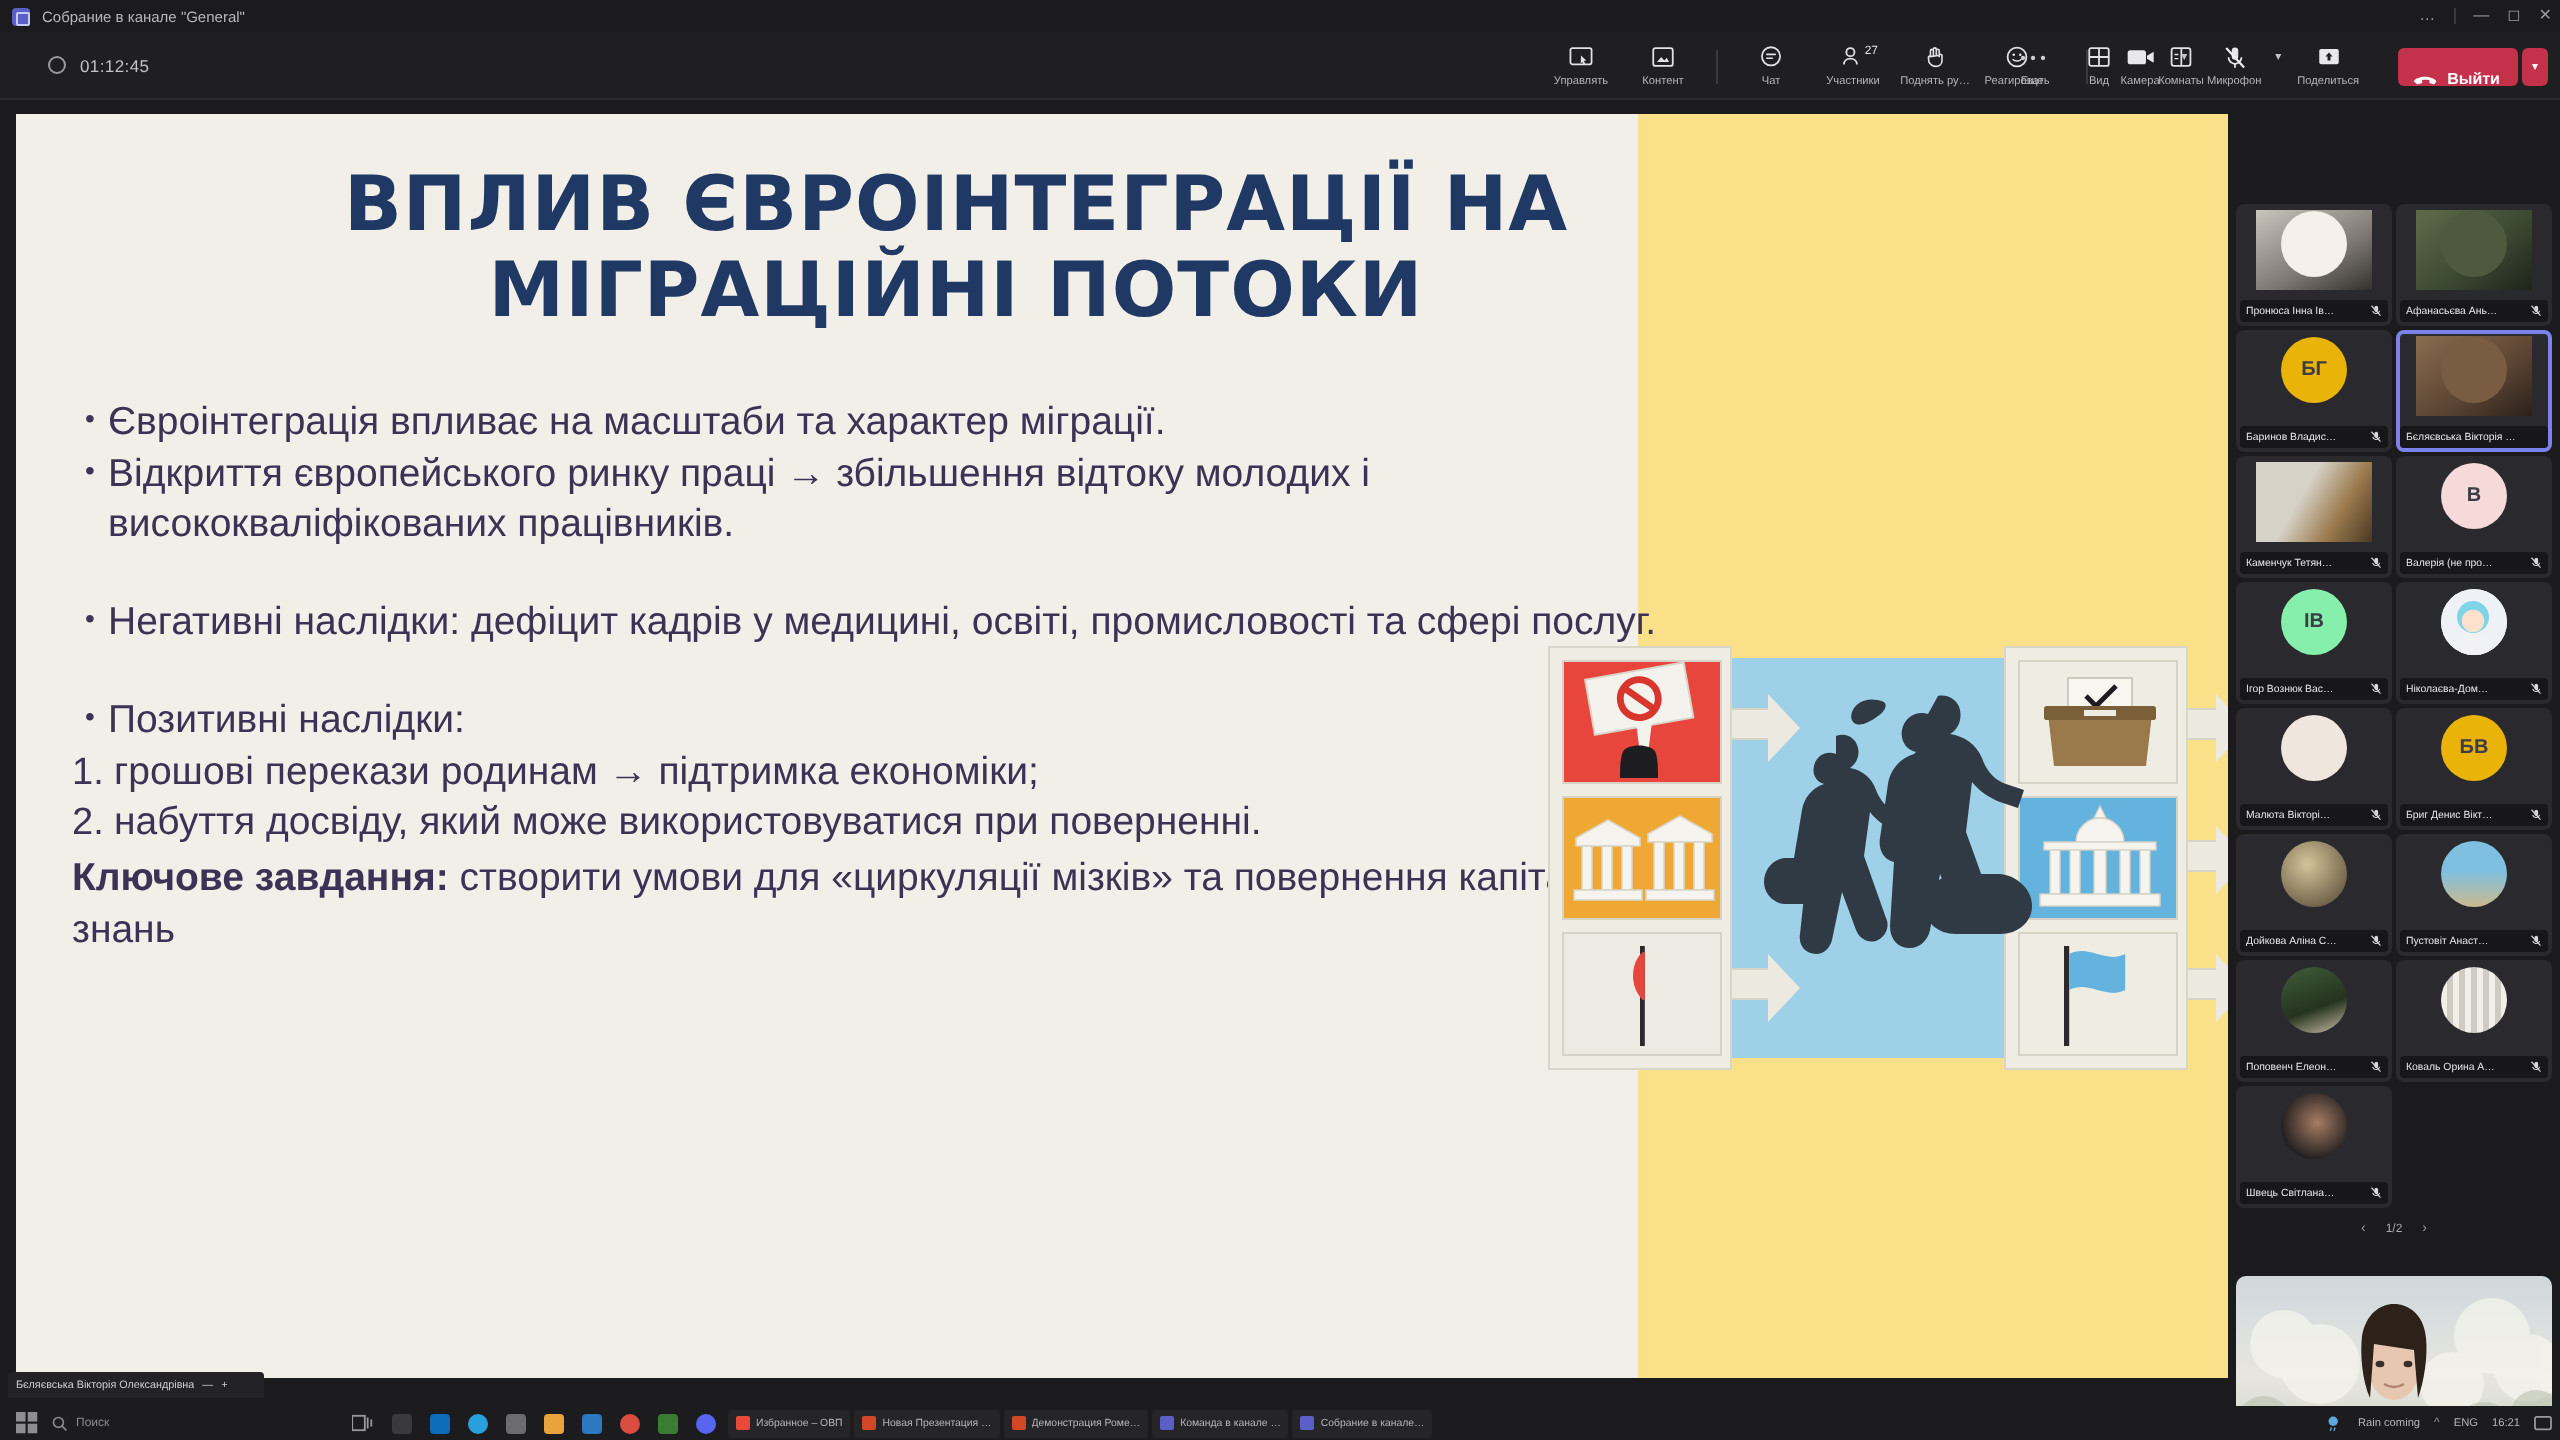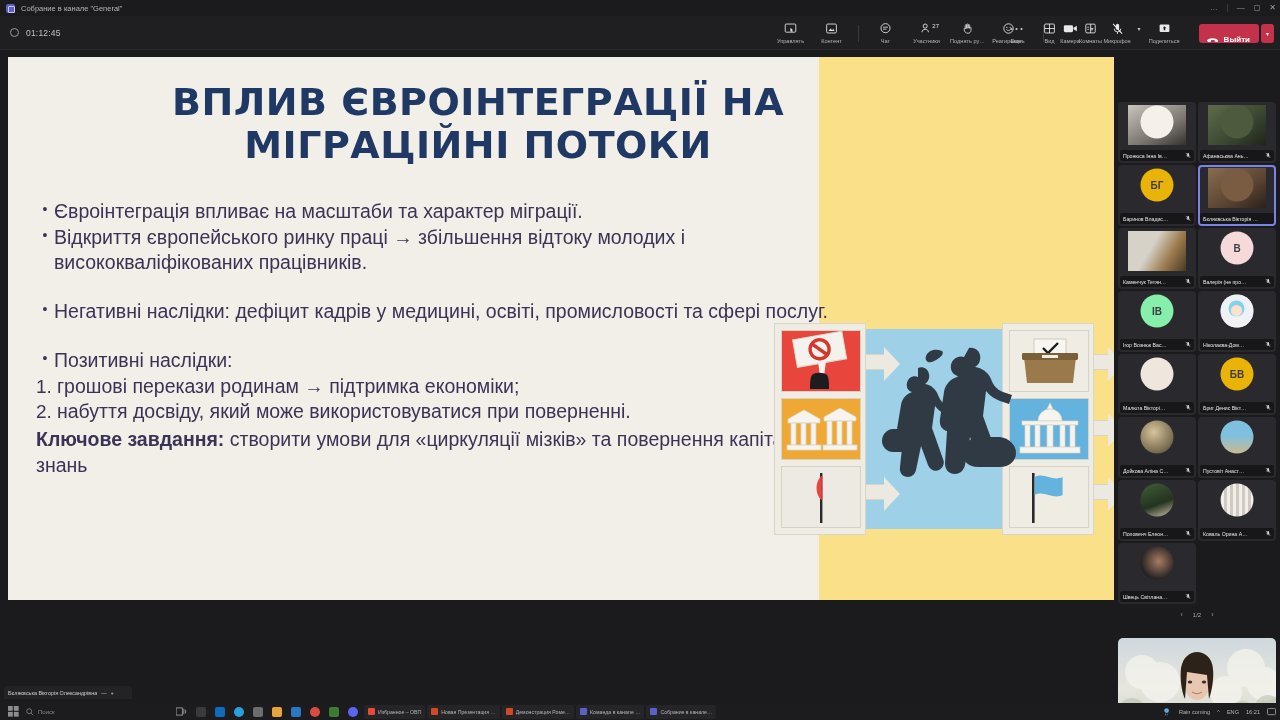--- a/index.html
+++ b/index.html
@@ -14,21 +14,21 @@
   .tb-app-icon::after{ content:""; position:absolute; left:2px; top:2px; width:5px; height:5px;
     border:1px solid #c8cbf5; border-radius:1px; }
   .tb-title { font-size:7.5px; color:#b7b7ba; white-space:nowrap; }
   .tb-right { position:absolute; right:4px; top:0; height:16px; display:flex; align-items:center; gap:9px; }
   .tb-btn { color:#9b9b9e; font-size:8px; line-height:1; cursor:default; }
   .tb-sep { width:1px; height:8px; background:#3a3a3d; }
 
   
   .toolbar { height:34px; background:#1f1f22; display:flex; align-items:center;
     position:relative; border-bottom:1px solid #2a2a2d; }
-  .timer { display:flex; align-items:center; gap:7px; padding-left:10px; }
+  .timer { display:flex; align-items:center; gap:7px; padding-left:24px; }
   .timer-ring { width:9px; height:9px; border:1.2px solid #9a9a9d; border-radius:50%; }
   .timer-txt { font-size:8.5px; color:#c3c3c6; letter-spacing:.2px; }
 
   .tb-center { position:absolute; left:770px; top:0; height:34px; display:flex; align-items:center; }
   .tb-right-group { position:absolute; right:6px; top:0; height:34px; display:flex; align-items:center; }
 
   .tbi { display:flex; flex-direction:column; align-items:center; justify-content:center;
     min-width:41px; height:34px; padding:0 3px; cursor:default; position:relative; }
   .tbi .gl { height:13px; display:flex; align-items:center; justify-content:center; color:#e2e2e4; }
   .tbi .lb { font-size:5.6px; color:#b4b4b7; margin-top:2.5px; white-space:nowrap;
@@ -42,21 +42,21 @@
   .leave .lt { font-size:8px; font-weight:bold; }
   .leave-caret { background:#c4314b; color:#fff; height:19px; border-radius:3px; display:flex;
     align-items:center; padding:0 5px; margin-left:2px; font-size:6px; cursor:default; }
 
   
   svg { display:block; }
 
   
   .stage { position:absolute; left:0; top:50px; width:1280px; height:634px; background:#1b1b1d; }
 
-  .slide { position:absolute; left:8px; top:7px; width:1106px; height:543px; background:#f1efe8;
+  .slide { position:absolute; left:8px; top:7px; width:1106px; height:632px; background:#f1efe8;
     overflow:hidden;text-decoration:underline; }
   .slide-yellow { position:absolute; right:0; top:0; width:306px; height:100%; background:#fbe08a; }
   .slide-wave { position:absolute; right:295px; top:0; width:26px; height:100%; background:#f1efe8; }
 
   .slide-title { position:absolute; left:60px; top:24px; width:820px; text-align:center;
     font-family:"DejaVu Sans", sans-serif; font-weight:bold; font-size:38px; line-height:1.12;
     color:#1f3864; letter-spacing:.5px; text-transform:uppercase; }
 
   .slide-body { position:absolute; left:28px; top:142px; width:800px; color:#3b3355;
     font-size:19.5px; line-height:1.32; }

